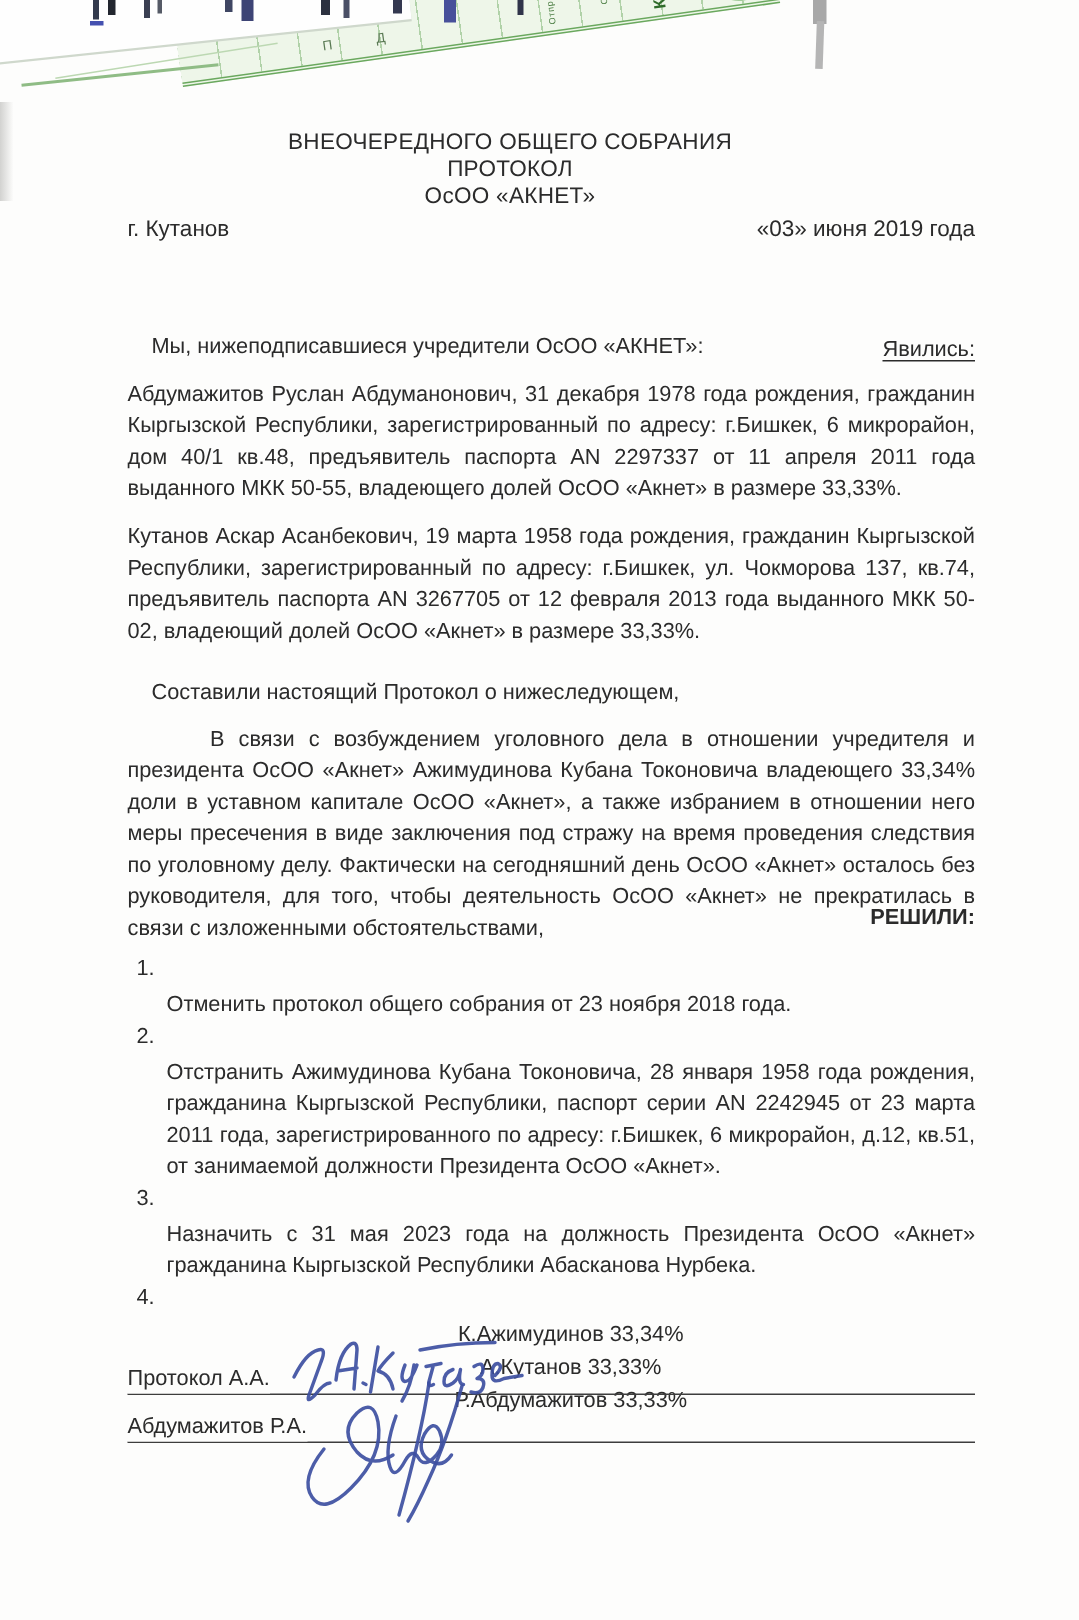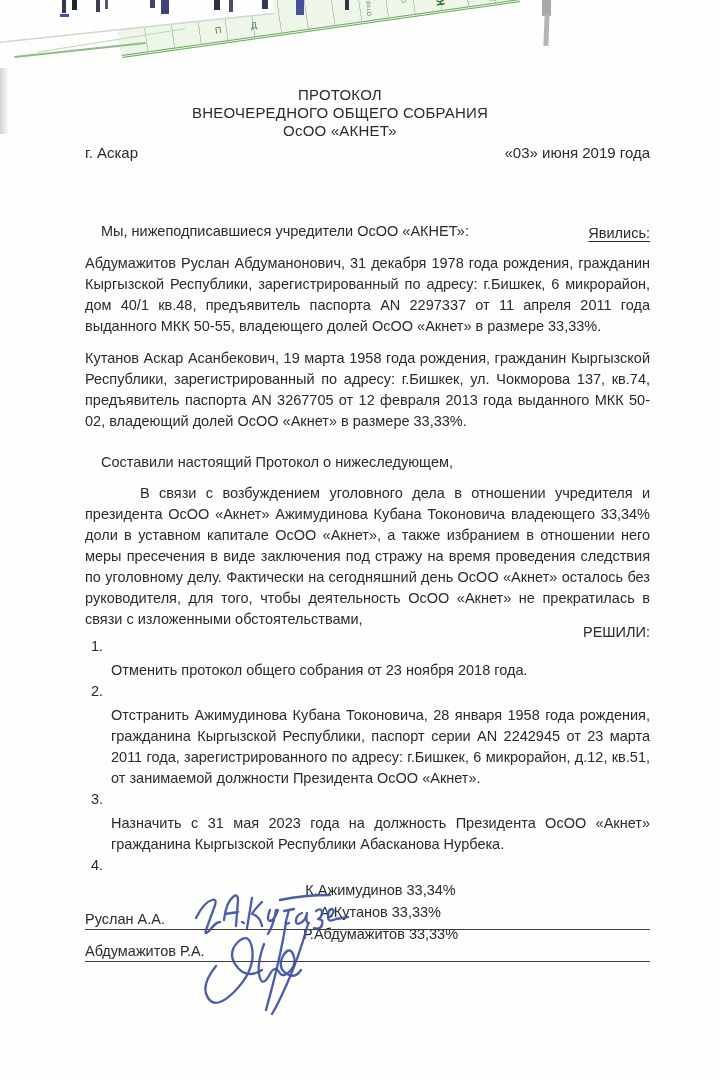--- a/index.html
+++ b/index.html
@@ -48,21 +48,21 @@
 
   
   .titleblock{ left:30px; top:86px; width:620px; text-align:center; }
   .titleblock div{ font-size:15px; line-height:18px; letter-spacing:.2px; }
   .meta{ left:85px; top:144px; width:565px; display:flex; justify-content:space-between; font-size:15px; }
 
   .para{ left:85px; width:565px; font-size:14.5px; line-height:21px; text-align:justify; }
   .left{ text-align:left; }
   .center-line{ left:85px; width:565px; text-align:right; font-size:14.5px; }
   .u{ text-decoration:underline; text-underline-offset:3px; }
-  .bold{ font-weight:normal;margin-top:20px; }
+  .bold{ font-weight:bold; }
 
   .dlist{ left:85px; top:636px; width:565px; font-size:14.5px; line-height:21px; }
   .drow{ display:flex; }
   .dnum{ width:26px; flex:0 0 26px; padding-left:6px; }
   .dtext{ flex:1; text-align:justify;margin-top:24px; }
   .dividends div{ line-height:22px; text-align:center; }
 
   .sigrow{ left:85px; width:565px; height:26px; display:flex; align-items:flex-end;
            border-bottom:1.5px solid #3d3d3d; font-size:14.5px; }
   .sigrow span{ padding-bottom:2px; background:#fdfdfc; }
@@ -101,26 +101,26 @@
   <div class="abs mark" style="left:161px; width:8px; height:14px; background:#3d4475;"></div>
   <div class="abs mark" style="left:214px; width:6px; height:10px; background:#2c3140;"></div>
   <div class="abs mark" style="left:229px; width:4px; height:12px; background:#4a4f66;"></div>
   <div class="abs mark" style="left:262px; width:6px; height:9px;  background:#343850;"></div>
   <div class="abs mark" style="left:296px; width:8px; height:15px; background:#47509a;"></div>
   <div class="abs mark" style="left:345px; width:4px; height:10px; background:#30344a;"></div>
   <div class="abs mark" style="left:60px; top:14px; width:9px; height:3px; background:#4450b0;"></div>
 </div>
 
 <div class="abs titleblock">
+  <div>ВНЕОЧЕРЕДНОГО ОБЩЕГО СОБРАНИЯ</div>
   <div>ПРОТОКОЛ</div>
-  <div>ВНЕОЧЕРЕДНОГО ОБЩЕГО СОБРАНИЯ</div>
   <div>ОсОО «АКНЕТ»</div>
 </div>
 <div class="abs meta">
-  <span>г. Аскар</span>
+  <span>г. Кутанов</span>
   <span>«03» июня 2019 года</span>
 </div>
 
 <div class="abs para left" style="top:194px; text-indent:16px;margin-top:27px;">Мы, нижеподписавшиеся учредители ОсОО «АКНЕТ»:</div>
 
 <div class="abs center-line" style="top:225px;">
   <span class="u">Явились:</span>
 </div>
 
 <div class="abs para" style="top:253px;">Абдумажитов Руслан Абдуманонович, 31 декабря 1978 года рождения, гражданин Кыргызской Республики, зарегистрированный по адресу: г.Бишкек, 6 микрорайон, дом 40/1 кв.48, предъявитель паспорта AN 2297337 от 11 апреля 2011 года выданного МКК 50-55, владеющего долей ОсОО «Акнет» в размере 33,33%.</div>
@@ -152,21 +152,21 @@
       <div class="dividends">
         <div>К.Ажимудинов 33,34%</div>
         <div>А.Кутанов 33,33%</div>
         <div>Р.Абдумажитов 33,33%</div>
       </div>
     </div>
   </div>
 </div>
 
 <div class="abs sigrow" style="top:904px;">
-  <span>Руслан А.А.</span>
+  <span>Протокол А.А.</span>
 </div>
 <div class="abs sigrow" style="top:936px;">
   <span>Абдумажитов Р.А.</span>
 </div>
 
 <svg class="abs signature" style="left:190px; top:886px;" width="160" height="52" viewBox="0 0 160 52">
   <path d="M6,32 q8,-16 16,-18 q6,-2 2,8 l-8,22 q-2,6 4,0 q6,-8 10,-8"></path>
   <path d="M34,34 q2,-18 10,-24 q4,-2 4,4 l-2,26 m-11,-12 l13,-2"></path>
   <path d="M52,36 l2,1"></path>
   <path d="M62,12 l-5,30 m15,-26 q-8,8 -10,12 q8,2 10,12"></path>

